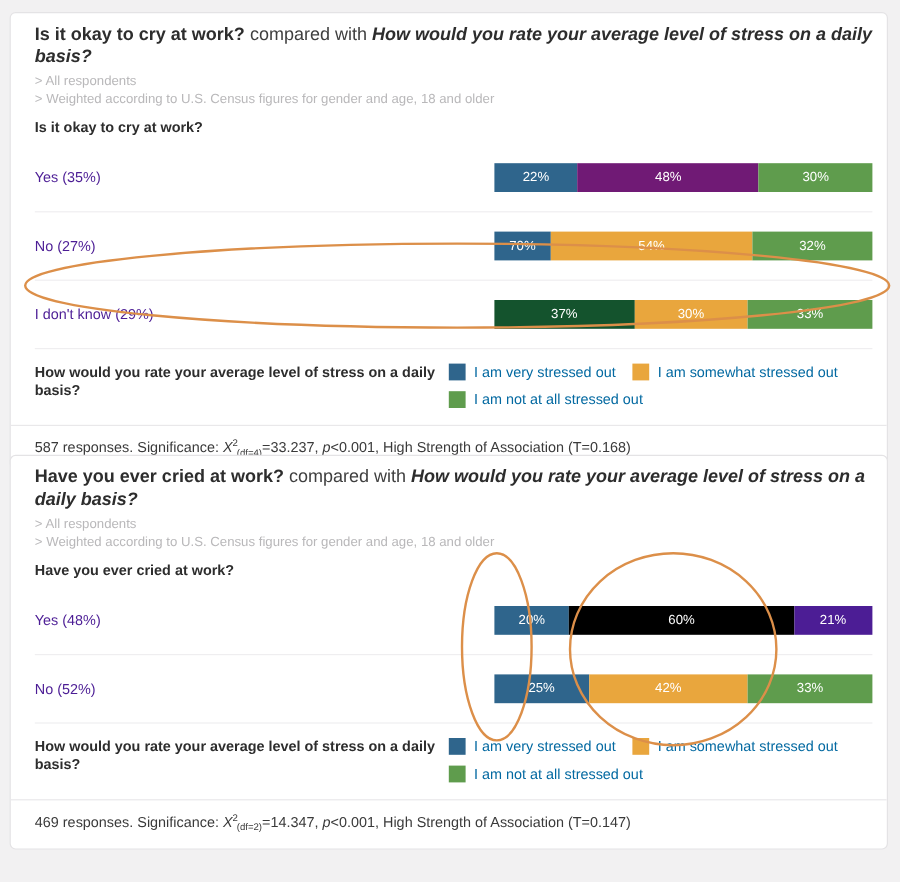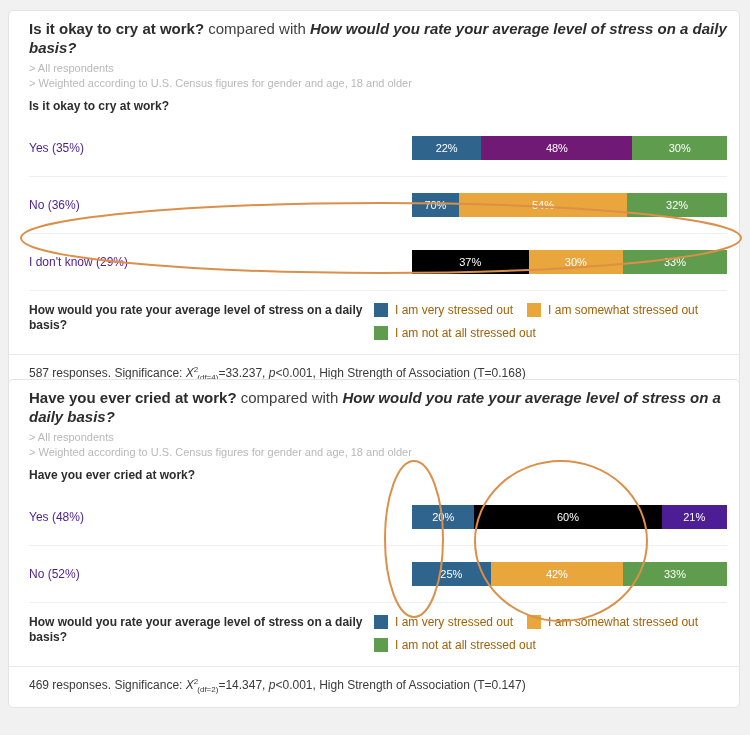--- a/index.html
+++ b/index.html
@@ -26,21 +26,21 @@
 
   .rows{margin-top:6px;}
   .chart-row{display:flex;align-items:center;height:57px;box-sizing:border-box;border-bottom:1px solid #efeef0;}
   .row-label{width:345px;flex:none;font-size:12px;color:#4c1d95;}
   .bar{flex:1;height:24px;display:flex;padding-left:38px;}
   .seg{display:flex;align-items:center;justify-content:center;color:#ffffff;font-size:11px;overflow:hidden;white-space:nowrap;}
 
   .legend-block{display:flex;margin-top:12px;}
   .legend-question{width:345px;flex:none;font-size:12px;font-weight:bold;color:#2d2d2d;line-height:15px;}
   .legend-items{flex:1;display:flex;flex-wrap:wrap;column-gap:14px;row-gap:9px;align-content:flex-start;}
-  .legend-item{display:flex;align-items:center;gap:7px;font-size:12px;color:#a16207;}
+  .legend-item{display:flex;align-items:center;gap:7px;font-size:12px;color:#0369a1;}
   .swatch{width:14px;height:14px;flex:none;display:inline-block;}
 
   .divider{border:none;border-top:1px solid #e9e8ea;margin:14px -12px 0 -20px;}
   .stats{font-size:12px;color:#3a3a3a;margin-top:10px;}
   .stats .chi{font-style:italic;}
   .stats sup{font-size:8px;}
   .stats sub{font-size:8px;margin-left:-1px;}
   .stats .pit{font-style:italic;}
 
   .overlay{position:absolute;left:0;top:0;width:750px;height:735px;pointer-events:none;z-index:5;}
@@ -61,31 +61,31 @@
   <div class="rows">
       <div class="chart-row">
         <div class="row-label">Yes (35%)</div>
         <div class="bar">
           <div class="seg" style="width: 22%; background: rgb(47, 101, 140);">22%</div>
           <div class="seg" style="width: 48%; background: #701a75;">48%</div>
           <div class="seg" style="width: 30%; background: rgb(95, 156, 77);">30%</div>
         </div>
       </div>
       <div class="chart-row">
-        <div class="row-label">No (36%)</div>
+        <div class="row-label">No (27%)</div>
         <div class="bar">
           <div class="seg" style="width: 14.8515%; background: rgb(47, 101, 140);">70%</div>
           <div class="seg" style="width: 53.4653%; background: rgb(233, 166, 61);">54%</div>
           <div class="seg" style="width: 31.6832%; background: rgb(95, 156, 77);">32%</div>
         </div>
       </div>
       <div class="chart-row">
         <div class="row-label">I don't know (29%)</div>
         <div class="bar">
-          <div class="seg" style="width: 37%; background: #000000;">37%</div>
+          <div class="seg" style="width: 37%; background: #14532d;">37%</div>
           <div class="seg" style="width: 30%; background: rgb(233, 166, 61);">30%</div>
           <div class="seg" style="width: 33%; background: rgb(95, 156, 77);">33%</div>
         </div>
       </div>
     </div>
 
   <div class="legend-block">
     <div class="legend-question">How would you rate your average level of stress on a daily basis?</div>
     <div class="legend-items">
         <div class="legend-item">

